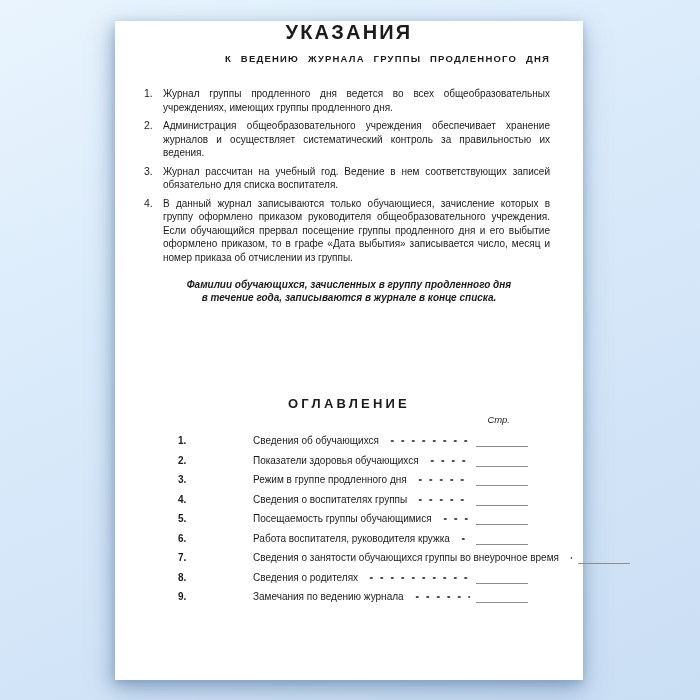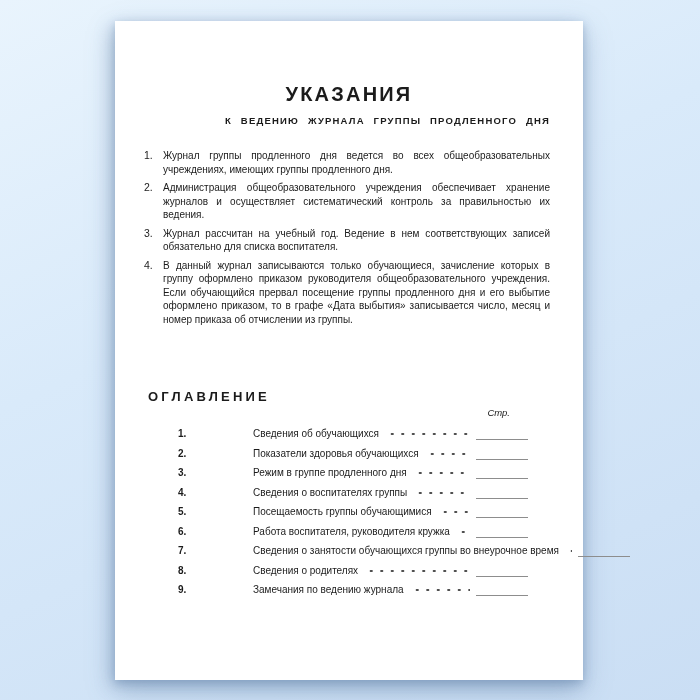--- a/index.html
+++ b/index.html
@@ -13,21 +13,20 @@
   .sheet {
     position: absolute;
     left: 115px; top: 21px;
     width: 468px; height: 659px;
     background: #ffffff;
     box-shadow: 0 3px 8px rgba(95,125,165,.35), 0 10px 26px rgba(95,125,165,.38), -4px 6px 16px rgba(95,125,165,.28);
     padding: 0 33px;
     color: #1b1b1b;
   }
   .doc-title {
-    margin-top: 62px;
     text-align: center;
     font-size: 20px;
     font-weight: bold;
     letter-spacing: 2.2px;
   }
   .doc-subtitle {
     margin-top: 9px;
     text-align: right;
     font-size: 9.5px;
     font-weight: bold;
@@ -47,22 +46,22 @@
   }
   .note {
     margin-top: 14px;
     text-align: center;
     font-size: 10px;
     line-height: 13px;
     font-weight: bold;
     font-style: italic;
   }
   .toc-heading {
-    margin-top: 63px;
-    text-align: left;
+    margin-top: 92px;
+    text-align: center;
     font-size: 13px;
     font-weight: bold;
     letter-spacing: 3.2px;
   }
   .page-col {
     margin-top: 3px;
     text-align: right;
     padding-right: 40px;
     font-size: 9.5px;
     font-style: italic;
@@ -119,20 +118,24 @@
     <div class="instr">
       <span class="inum">3.</span>
       <span class="itext">Журнал рассчитан на учебный год. Ведение в нем соответствующих записей обязательно для списка воспитателя.</span>
     </div>
     <div class="instr">
       <span class="inum">4.</span>
       <span class="itext">В данный журнал записываются только обучающиеся, зачисление которых в группу оформлено приказом руководителя общеобразовательного учреждения. Если обучающийся прервал посещение группы продленного дня и его выбытие оформлено приказом, то в графе «Дата выбытия» записывается число,  месяц и номер приказа об отчислении из группы.</span>
     </div>
   </div>
 
+  <div class="note">
+    <div>Фамилии обучающихся, зачисленных в группу продленного дня</div>
+    <div>в течение года, записываются в журнале в конце списка.</div>
+  </div>
 
   <div class="toc-heading">ОГЛАВЛЕНИЕ</div>
   <div class="page-col">Стр.</div>
 
   <div class="toc">
     <div class="toc-row">
       <span class="toc-num">1.</span>
       <span class="toc-label">Сведения об обучающихся</span>
       <span class="toc-dots"></span>
       <span class="toc-line"></span>

